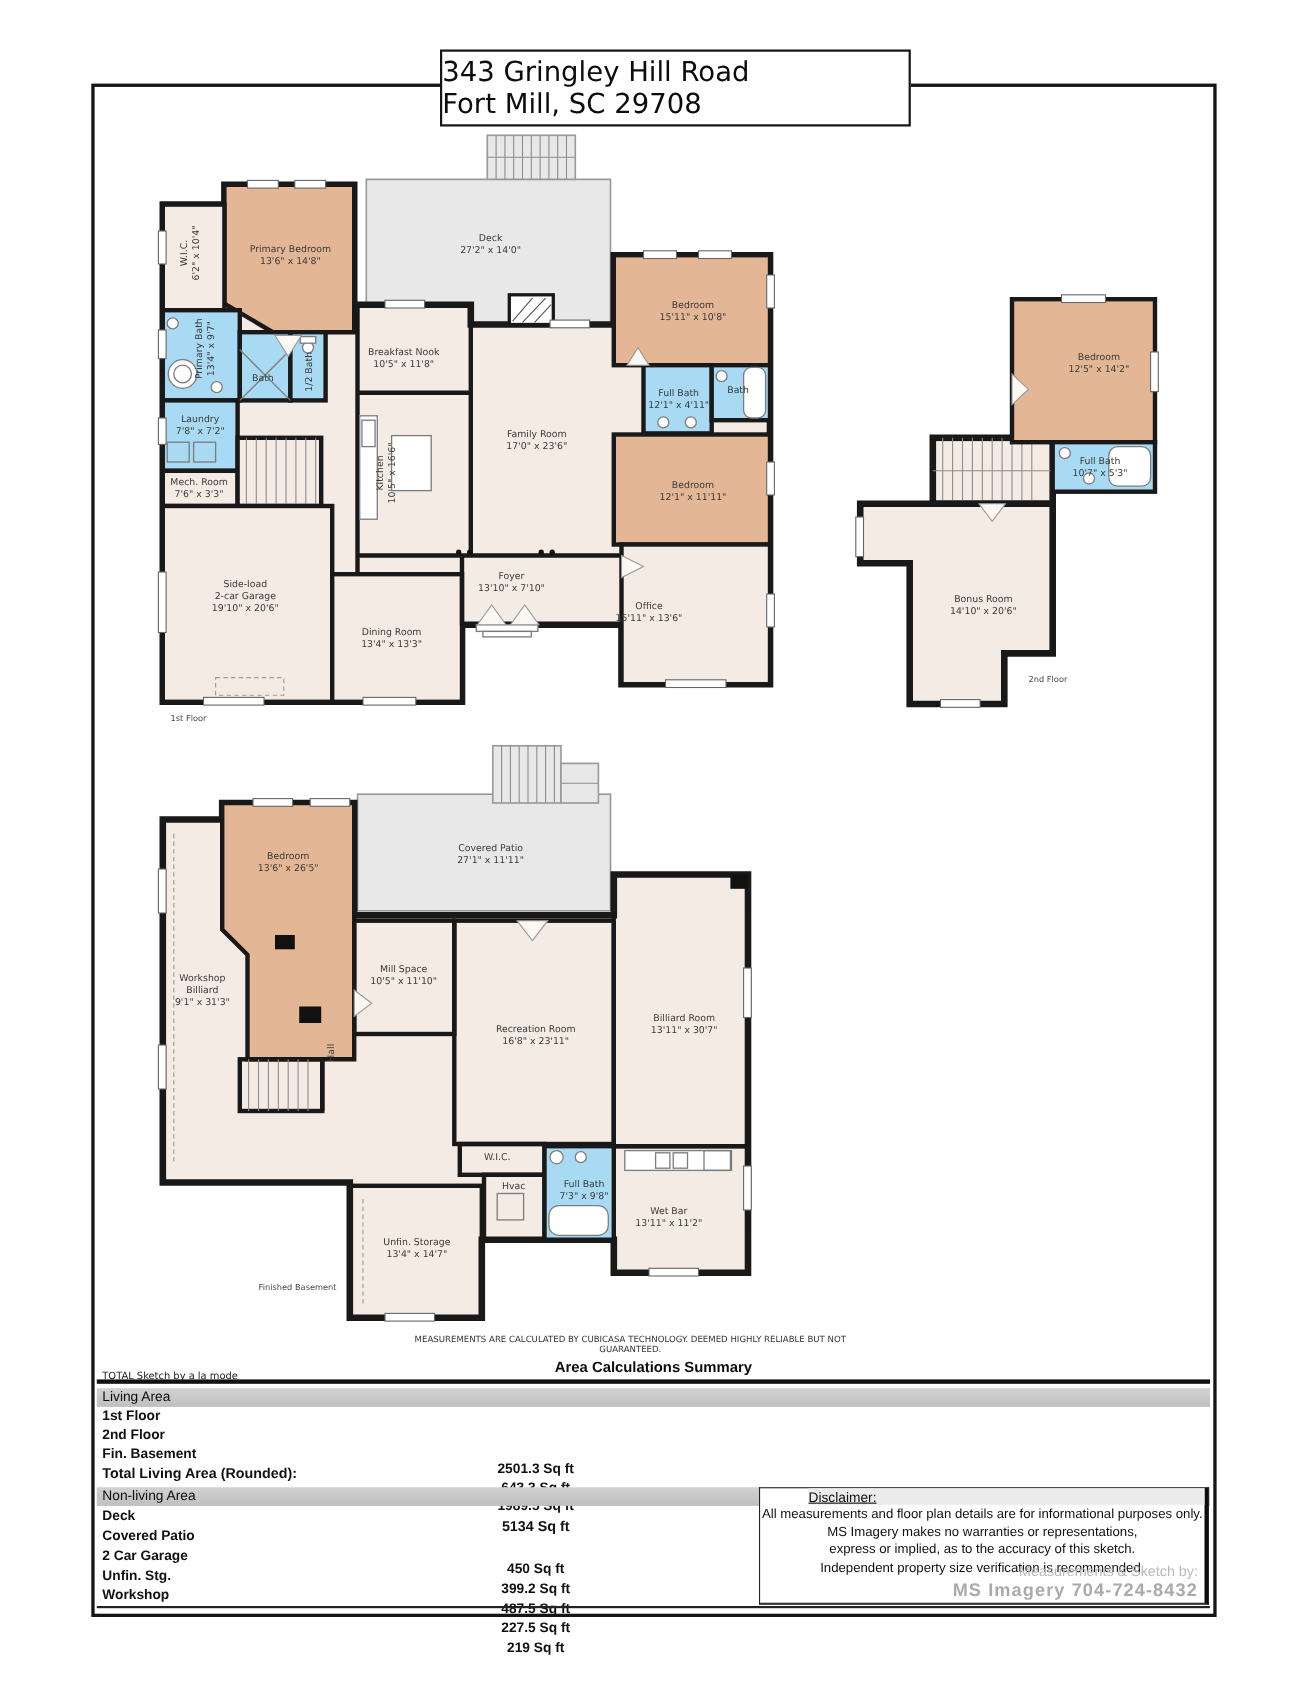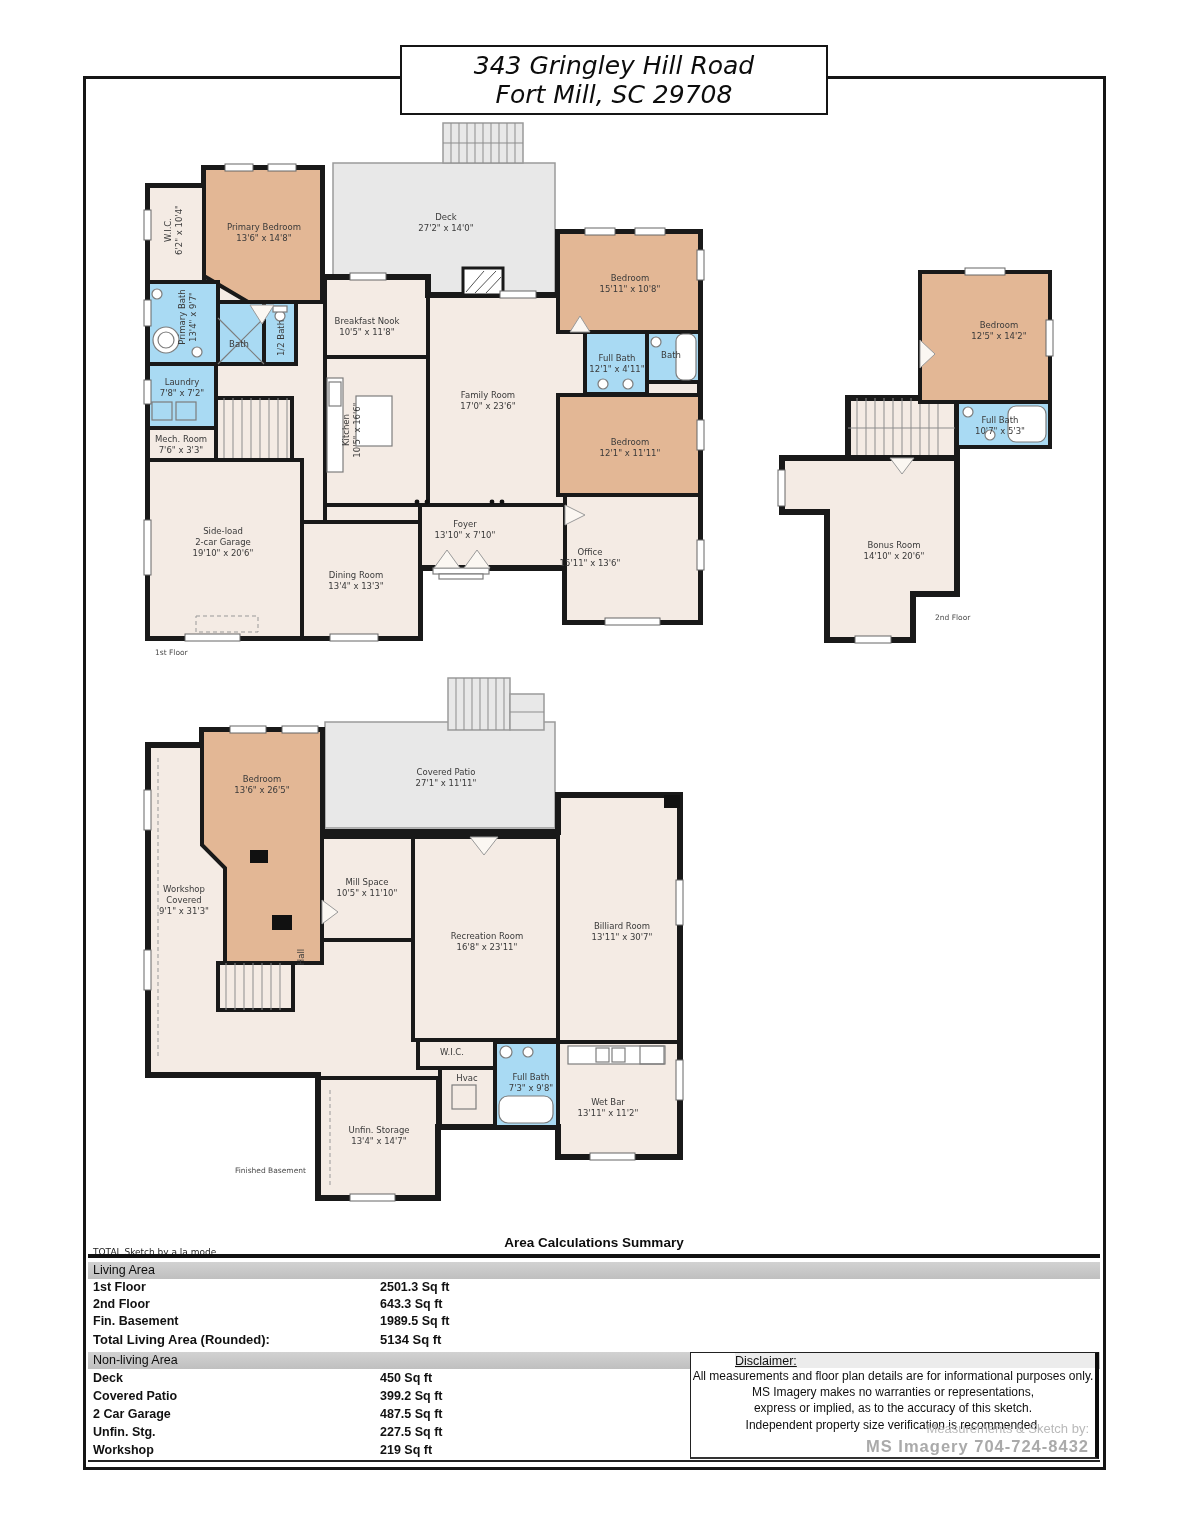--- a/index.html
+++ b/index.html
@@ -1,19 +1,19 @@
 <!DOCTYPE html>
 <html style="--bedroom: #e3b795; --bath: #a9daf3; --floor: #f4ebe4; --patio: #e8e8e8; --wall: #191919;"><head>
 <meta charset="utf-8">
 <style>
   html,body{margin:0;padding:0;background:#fff;}
   #page{position:relative;width:1187px;height:1536px;background:#fff;font-family:"Liberation Sans",sans-serif;overflow:hidden;}
   #border{position:absolute;left:83px;top:76px;width:1017px;height:1388px;border:3px solid #151515;}
   #titlebox{position:absolute;left:400px;top:45px;width:424px;height:66px;background:#fff;border:2px solid #151515;
-    display:flex;flex-direction:column;justify-content:center;align-items:center;z-index:5;font-style:italic;}
+    display:flex;flex-direction:column;justify-content:center;align-items:flex-start;z-index:5;}
   #titlebox .t{font-family:"DejaVu Sans",sans-serif;font-size:25px;line-height:1.18;color:#0c0c0c;}
   svg{position:absolute;left:0;top:0;}
   .rm{stroke:var(--wall);stroke-width:4;fill:none;stroke-linejoin:miter;}
   .bg{fill:var(--floor);stroke:var(--wall);stroke-width:6;}
   .tan{fill:var(--bedroom);}
   .blu{fill:var(--bath);}
   .bge{fill:var(--floor);}
   .dk{fill:var(--patio);stroke:#9a9a9a;stroke-width:1.5;}
   .tr{stroke:#8d8d8d;stroke-width:1;fill:none;}
   .fx{stroke:#7d7d7d;stroke-width:1.2;fill:#ffffff;}
@@ -30,21 +30,21 @@
   #cubinote{position:absolute;left:358px;top:1213px;width:430px;text-align:center;
       font-family:"DejaVu Sans",sans-serif;font-size:7.8px;color:#333;z-index:3;}
   #sum{position:absolute;left:88px;top:1232px;width:1012px;z-index:2;}
   .sum-abs{position:absolute;}
   #sum-brand{left:5px;top:15px;font-size:9px;color:#222;font-family:"DejaVu Sans",sans-serif;}
   #sum-title{left:0;top:3px;width:100%;text-align:center;font-size:13.5px;font-weight:700;color:#0d0d0d;}
   #sum-topline{left:0;top:22px;width:100%;height:4px;background:#111;}
   .band{left:0;width:100%;height:17px;background:linear-gradient(#d2d2d2,#bfbfbf);font-size:12.5px;font-weight:400;color:#0d0d0d;padding-left:5px;box-sizing:border-box;line-height:17px;}
   .srow{left:0;width:100%;height:17px;font-size:12.5px;font-weight:700;color:#111;line-height:17px;}
   .srow .lbl{position:absolute;left:5px;}
-  .srow .val{position:absolute;left:292px;width:214px;text-align:left;}
+  .srow .val{position:absolute;left:292px;width:214px;text-align:center;margin-top:48px;}
   .srow.total{font-size:13px;height:20px;line-height:20px;}
   #sum-botline{left:0;top:228px;width:100%;height:2px;background:#222;}
   #disc{position:absolute;left:690px;top:1352px;width:404px;height:104px;background:#fff;border:1px solid #222;
       border-right:4px solid #0d0d0d;border-bottom:2px solid #333;z-index:4;font-size:12px;color:#0f0f0f;}
   #disc-head{background:#ececec;font-size:12.5px;padding-top:1px;text-decoration:underline;margin-left:44px;}
   .disc-line{text-align:center;line-height:1.35;}
   #credit{position:absolute;right:6px;bottom:1px;text-align:right;line-height:1.15;}
   #credit .cl{font-size:13px;color:#b9b9b9;}
   #credit .cv{font-size:16.5px;font-weight:700;color:#aaaaaa;letter-spacing:1px;}
 </style>
@@ -293,21 +293,21 @@
   <div class="rl" style="left:262px;top:785px">
       <span>Bedroom</span>
       <span>13'6" x 26'5"</span>
     </div>
   <div class="rl" style="left:446px;top:778px">
       <span>Covered Patio</span>
       <span>27'1" x 11'11"</span>
     </div>
   <div class="rl" style="left:184px;top:901px">
       <span>Workshop</span>
-      <span>Covered</span>
+      <span>Billiard</span>
       <span>9'1" x 31'3"</span>
     </div>
   <div class="rl" style="left:367px;top:888px">
       <span>Mill Space</span>
       <span>10'5" x 11'10"</span>
     </div>
   <div class="rl" style="left:487px;top:942px">
       <span>Recreation Room</span>
       <span>16'8" x 23'11"</span>
     </div>
@@ -331,20 +331,21 @@
   <div class="rl" style="left:608px;top:1108px">
       <span>Wet Bar</span>
       <span>13'11" x 11'2"</span>
     </div>
   <div class="rl" style="left:379px;top:1136px">
       <span>Unfin. Storage</span>
       <span>13'4" x 14'7"</span>
     </div>
   <div class="cap" style="left:235px;top:1166px">Finished Basement</div>
 
+  <div id="cubinote">MEASUREMENTS ARE CALCULATED BY CUBICASA TECHNOLOGY. DEEMED HIGHLY RELIABLE BUT NOT GUARANTEED.</div>
 
   <div id="sum">
     <div class="sum-abs" id="sum-brand">TOTAL Sketch by a la mode</div>
     <div class="sum-abs" id="sum-title">Area Calculations Summary</div>
     <div class="sum-abs" id="sum-topline"></div>
     <div class="sum-abs band" style="top:30px">Living Area</div>
     <div class="sum-abs srow" style="top:47px">
         <span class="lbl">1st Floor</span>
         <span class="val">2501.3 Sq ft</span>
       </div>

